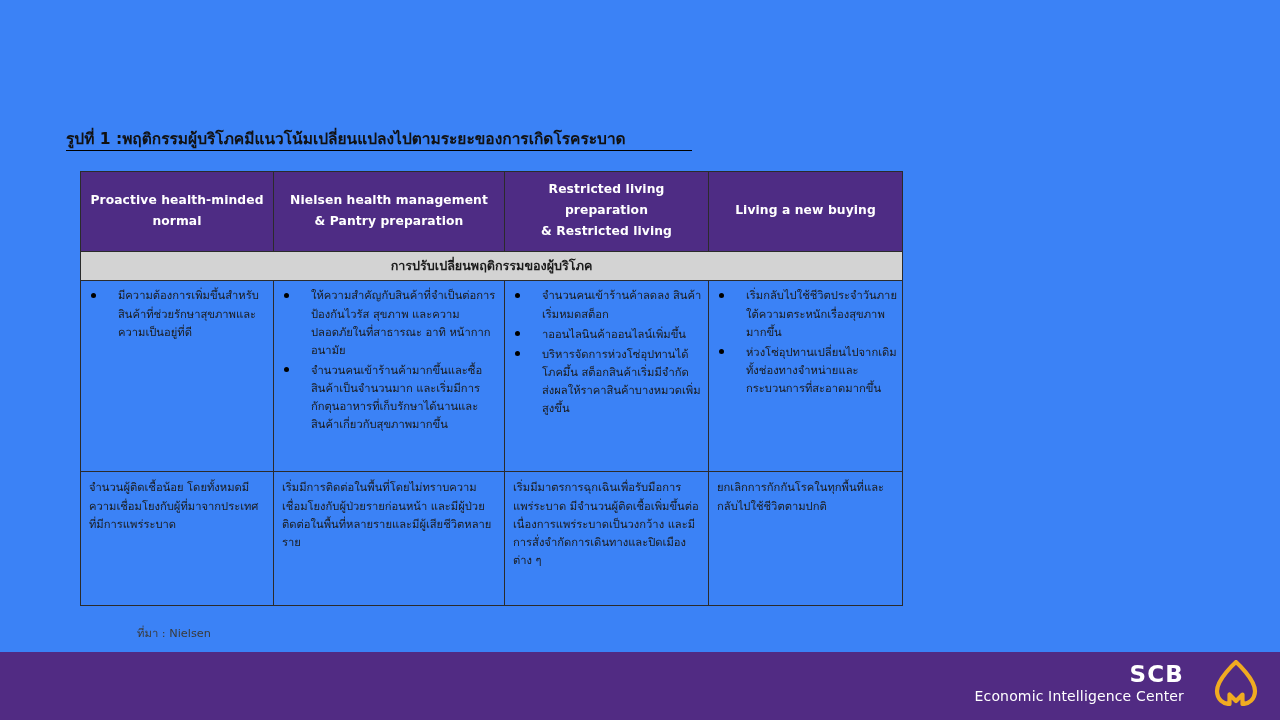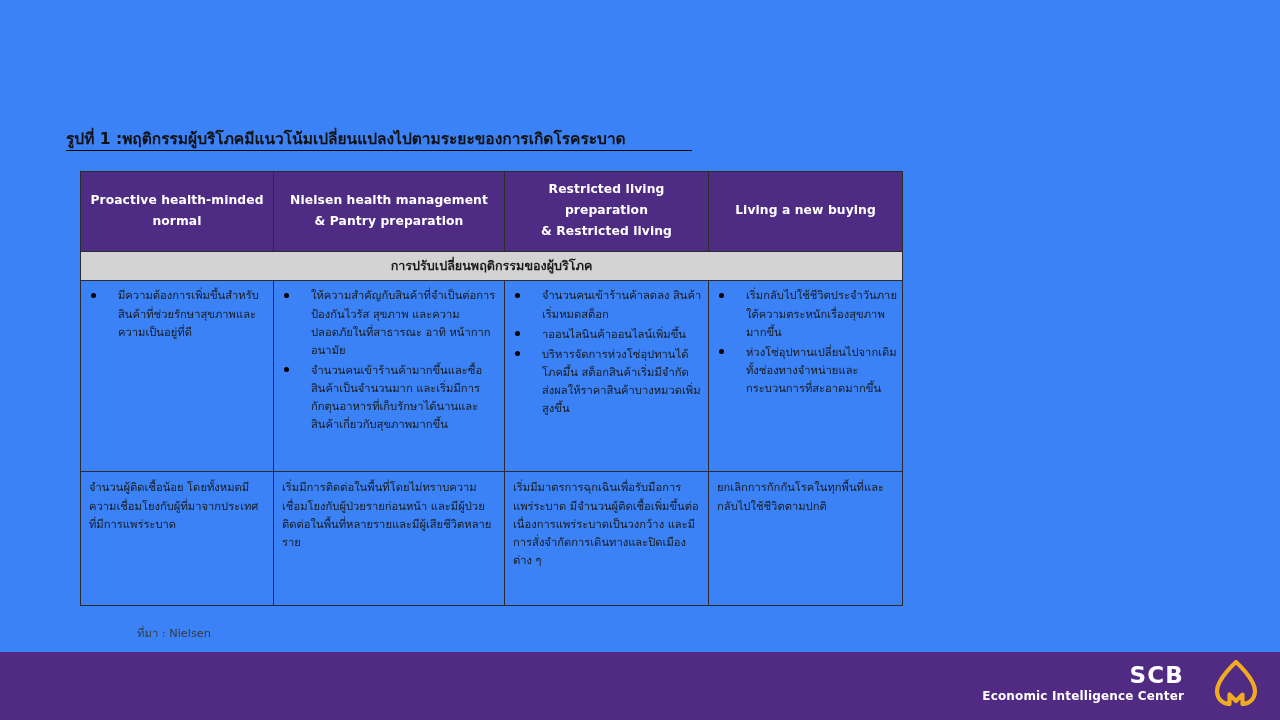--- a/index.html
+++ b/index.html
@@ -130,22 +130,22 @@
     gap: 30px;
   }
   .logo-text { text-align: right; color: #ffffff; }
   .logo-scb {
     font-size: 23px;
     font-weight: bold;
     letter-spacing: 1.2px;
     line-height: 1.08;
   }
   .logo-eic {
-    font-size: 12px;
-    font-weight: bold;
+    font-size: 14px;
+    font-weight: normal;
     letter-spacing: 0.15px;
     line-height: 1.2;
     margin-top: 1px;
     margin-left: 6px;
   }
   .logo-mark { width: 44px; height: 46px; display: block; }
 </style>
 </head>
 <body>
 

